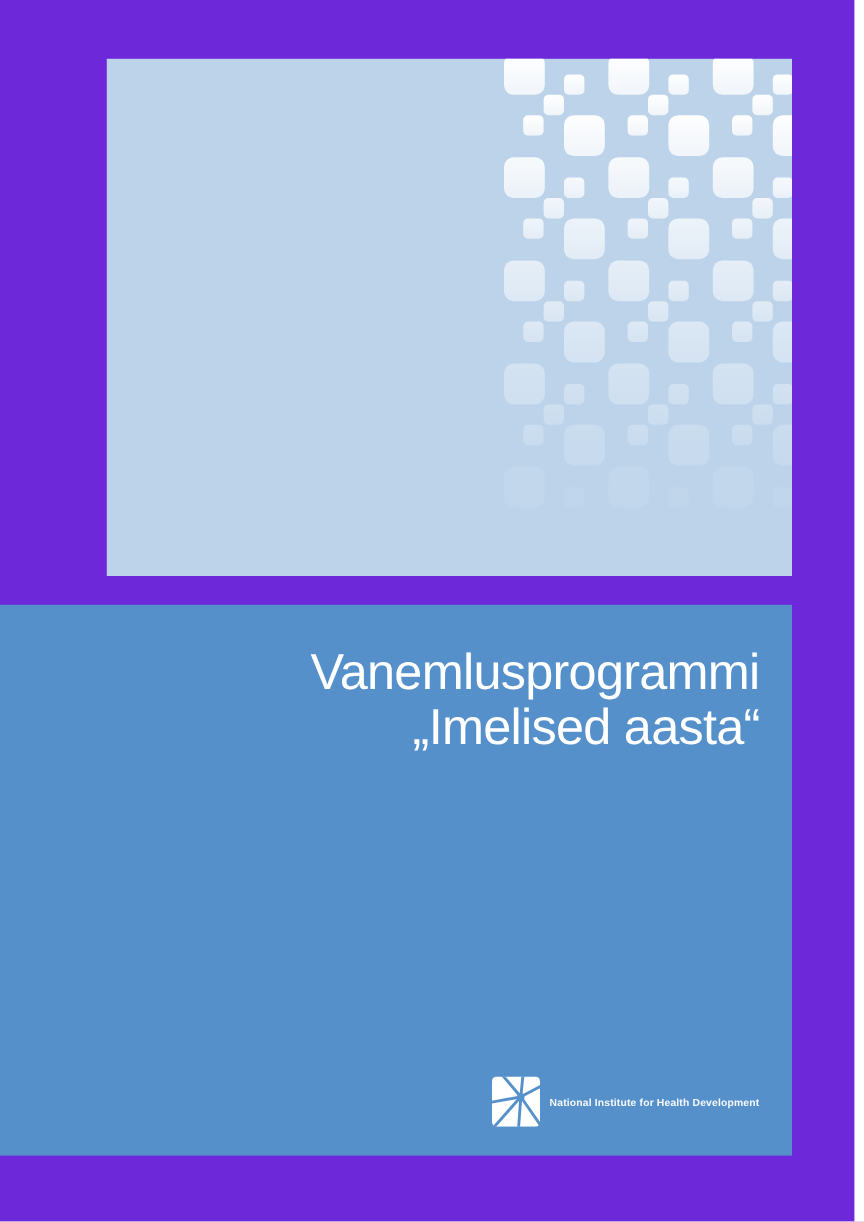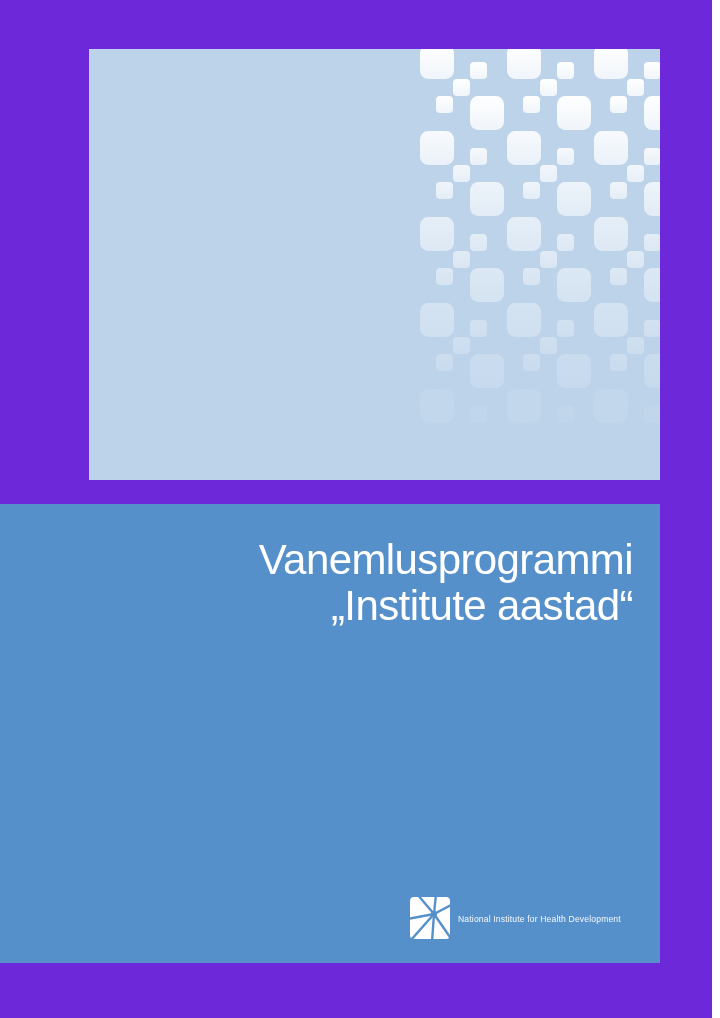--- a/index.html
+++ b/index.html
@@ -63,21 +63,21 @@
   .logo-text { display: flex; flex-direction: column; }
   .logo-name {
     font-size: 14.5px;
     font-weight: bold;
     letter-spacing: -0.2px;
     line-height: 17px;
     white-space: nowrap;
   }
   .logo-sub {
     font-size: 8.6px;
-    font-weight: normal;
+    font-weight: bold;
     letter-spacing: 0.15px;
     line-height: 11px;
     margin-top: 2px;
     white-space: nowrap;
     opacity: 0.95;
   }
 </style>
 </head>
 <body>
 
@@ -150,21 +150,21 @@
         <div class="psq" style="left: 521px; top: 305px; width: 17px; height: 17px; border-radius: 4.08px; background: linear-gradient(rgba(255, 255, 255, 0.235), rgba(255, 255, 255, 0.184));"></div>
         <div class="psq" style="left: 555px; top: 305px; width: 34px; height: 34px; border-radius: 8.16px; background: linear-gradient(rgba(255, 255, 255, 0.208), rgba(255, 255, 255, 0.165));"></div>
         <div class="psq" style="left: 505px; top: 340px; width: 34px; height: 34px; border-radius: 8.16px; background: linear-gradient(rgba(255, 255, 255, 0.1), rgba(255, 255, 255, 0.08));"></div>
         <div class="psq" style="left: 555px; top: 357px; width: 17px; height: 17px; border-radius: 4.08px; background: linear-gradient(rgba(255, 255, 255, 0.08), rgba(255, 255, 255, 0.06));"></div>
       </div>
   </div>
 
   <div class="band">
     <div class="cover-title">
       <div>Vanemlusprogrammi</div>
-      <div>„Institute aastad“</div>
+      <div>„Imelised aasta“</div>
     </div>
 
     <div class="logo">
       <span class="logo-icon">
         <svg width="40" height="42" viewBox="0 0 40 42" xmlns="http://www.w3.org/2000/svg">
           <rect x="0" y="0" width="40" height="42" rx="4" fill="#ffffff"></rect>
           <g stroke="#5590cb" stroke-width="2.4" fill="none">
             <line x1="24" y1="17" x2="-3" y2="22"></line>
             <line x1="24" y1="17" x2="7" y2="-3"></line>
             <line x1="24" y1="17" x2="26" y2="-3"></line>

